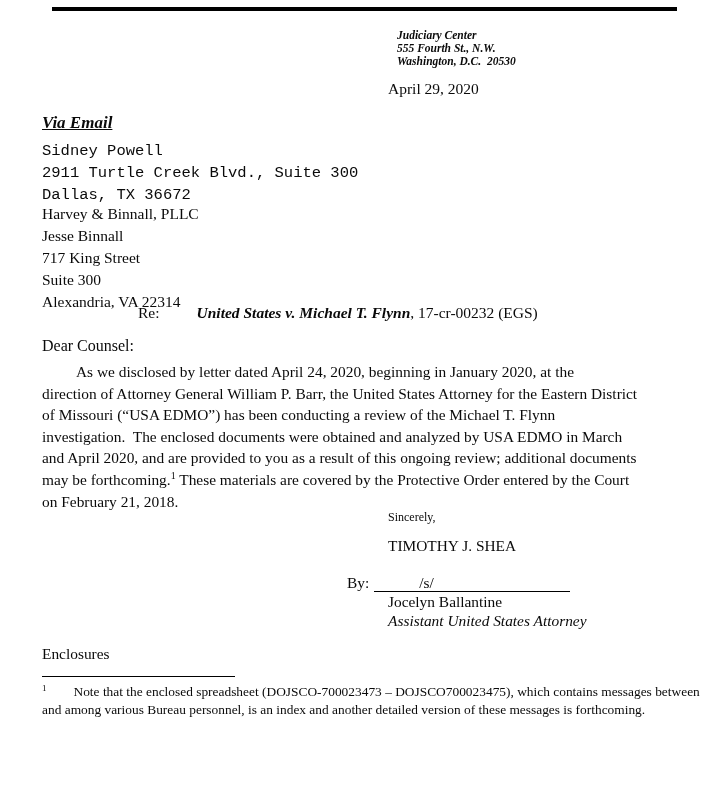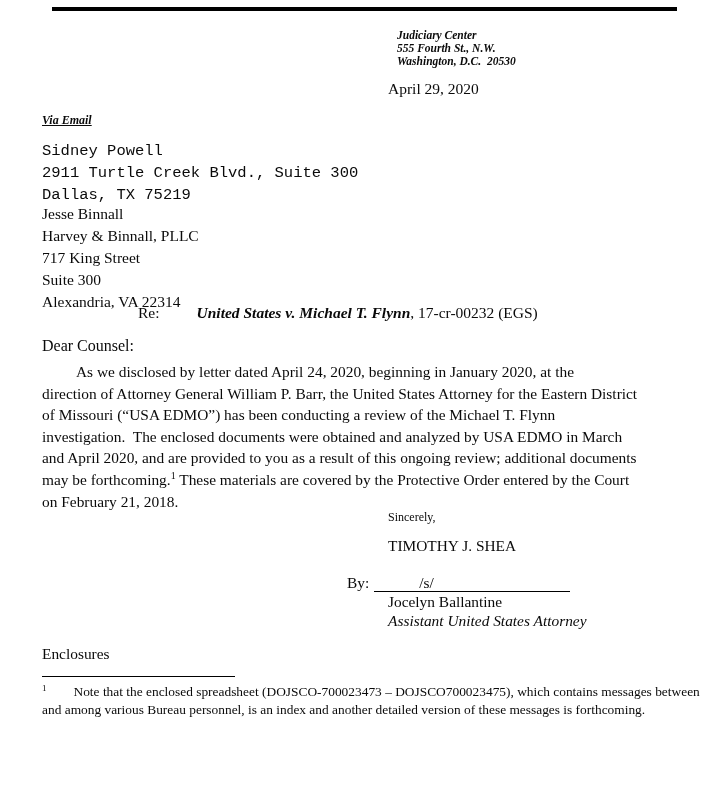--- a/index.html
+++ b/index.html
@@ -25,21 +25,21 @@
   }
   .letterhead div { white-space: pre; }
 
   .date-line {
     position: absolute; left: 388px; top: 80px;
     font-size: 15.5px;
   }
 
   .via-email {
     position: absolute; left: 42px; top: 113px;
-    font-size: 12px; font-weight: bold; font-style: italic;
+    font-size: 17px; font-weight: bold; font-style: italic;
     text-decoration: underline;
   }
 
   .address-block { position: absolute; left: 42px; font-size: 15.5px; line-height: 22px; }
   .address-block div { white-space: pre; }
   .recipient-1 { top: 140px; font-family: Liberation Mono, monospace; }
   .recipient-2 { top: 203px; }
 
   .re-line { position: absolute; left: 138px; top: 304px; font-size: 15.5px; white-space: pre; }
   .re-case { font-style: italic; margin-left: 37px; font-weight: bold; }
@@ -101,26 +101,26 @@
     <div>Washington, D.C.  20530</div>
   </div>
 
   <div class="date-line">April 29, 2020</div>
 
   <div class="via-email">Via Email</div>
 
   <div class="address-block recipient-1">
     <div>Sidney Powell</div>
     <div>2911 Turtle Creek Blvd., Suite 300</div>
-    <div>Dallas, TX 75219</div>
+    <div>Dallas, TX 36672</div>
   </div>
 
   <div class="address-block recipient-2">
+    <div>Harvey &amp; Binnall, PLLC</div>
     <div>Jesse Binnall</div>
-    <div>Harvey &amp; Binnall, PLLC</div>
     <div>717 King Street</div>
     <div>Suite 300</div>
     <div>Alexandria, VA 22314</div>
   </div>
 
   <div class="re-line"><span>Re:</span><span class="re-case">United States v. Michael T. Flynn</span><span>, 17-cr-00232 (EGS)</span></div>
 
   <div class="salutation">Dear Counsel:</div>
 
   <div class="body-paragraph">

